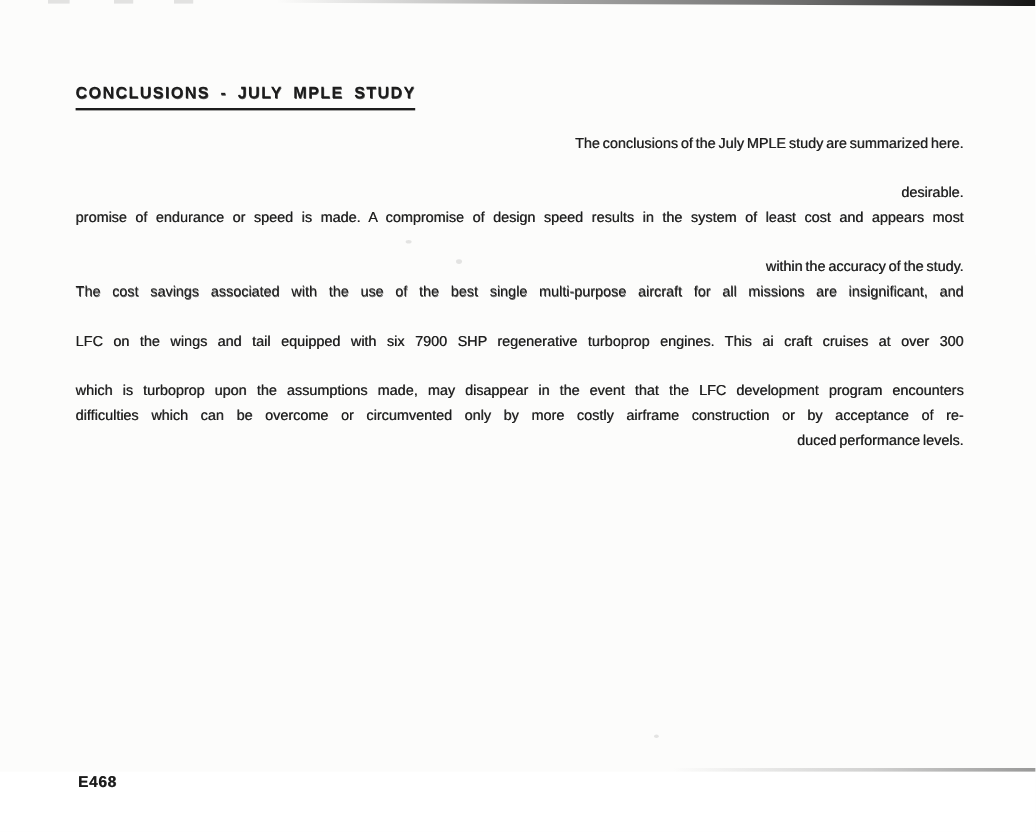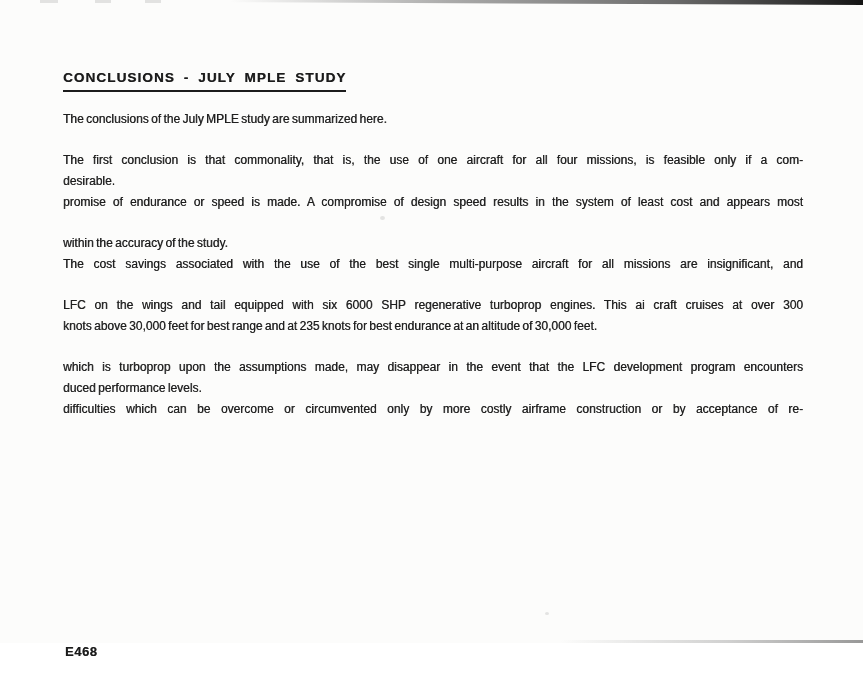--- a/index.html
+++ b/index.html
@@ -47,21 +47,21 @@
     white-space: nowrap;
   }
   .doc-body {
     position: absolute; left: 63px; top: 109px; width: 740px;
     font-size: 12px; line-height: 21px;
     word-spacing: -1px;
     color: #1e1e1e;
     text-shadow: 0.4px 0.2px 0 rgba(25,25,25,0.7);
   }
   .para { margin: 0 0 20px 0; }
-  .line { text-align: left; }
+  .line { text-align: right; }
   .line.jl { text-align: justify; text-align-last: justify; }
   .doc-footer {
     position: absolute; left: 65px; top: 641px;
     font-size: 13px; line-height: 21px; font-weight: bold;
     letter-spacing: 0.5px;
     color: #1b1b1b;
     text-shadow: 0.3px 0.2px 0 rgba(25,25,25,0.7);
   }
 </style>
 </head>
@@ -78,34 +78,32 @@
   <div class="speck s2"></div>
   <div class="speck s3"></div>
 
   <div class="doc-title">CONCLUSIONS - JULY MPLE STUDY</div>
 
   <div class="doc-body">
       <div class="para">
         <div class="line">The conclusions of the July MPLE study are summarized here.</div>
       </div>
       <div class="para">
-        <div class="line jl">The first conclusion is that commonality, that is, the use of one aircraft for all four missions, is feasible only if a com-</div>
         <div class="line">desirable.</div>
         <div class="line jl">promise of endurance or speed is made.  A compromise of design speed results in the system of least cost and appears most</div>
       </div>
       <div class="para">
         <div class="line">within the accuracy of the study.</div>
         <div class="line jl">The cost savings associated with the use of the best single multi-purpose aircraft for all missions are insignificant, and</div>
       </div>
       <div class="para">
-        <div class="line jl">LFC on the wings and tail equipped with six 6000 SHP regenerative turboprop engines.  This ai craft cruises at over 300</div>
-        <div class="line">knots above 30,000 feet for best range and at 235 knots for best endurance at an altitude of 30,000 feet.</div>
+        <div class="line jl">LFC on the wings and tail equipped with six 7900 SHP regenerative turboprop engines.  This ai craft cruises at over 300</div>
       </div>
       <div class="para">
         <div class="line jl">which is turboprop upon the assumptions made, may disappear in the event that the LFC development program encounters</div>
+        <div class="line jl">difficulties which can be overcome or circumvented only by more costly airframe construction or by acceptance of re-</div>
         <div class="line">duced performance levels.</div>
-        <div class="line jl">difficulties which can be overcome or circumvented only by more costly airframe construction or by acceptance of re-</div>
       </div>
     </div>
 
   <div class="doc-footer">E468</div>
 
 </div>
 
 </body></html>

